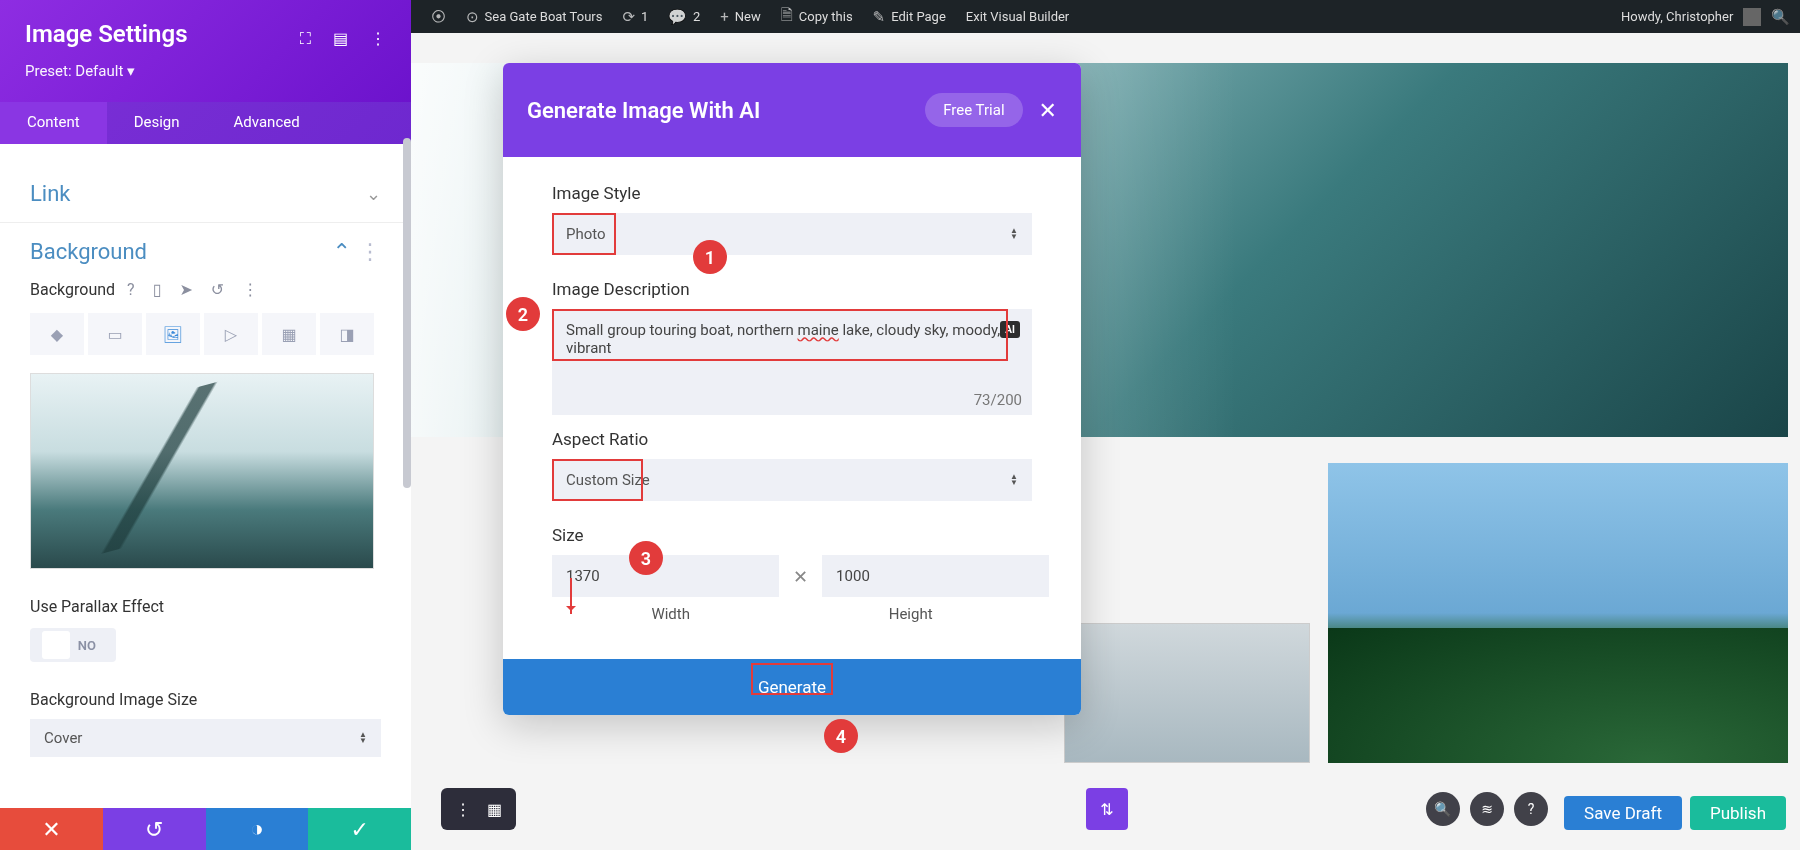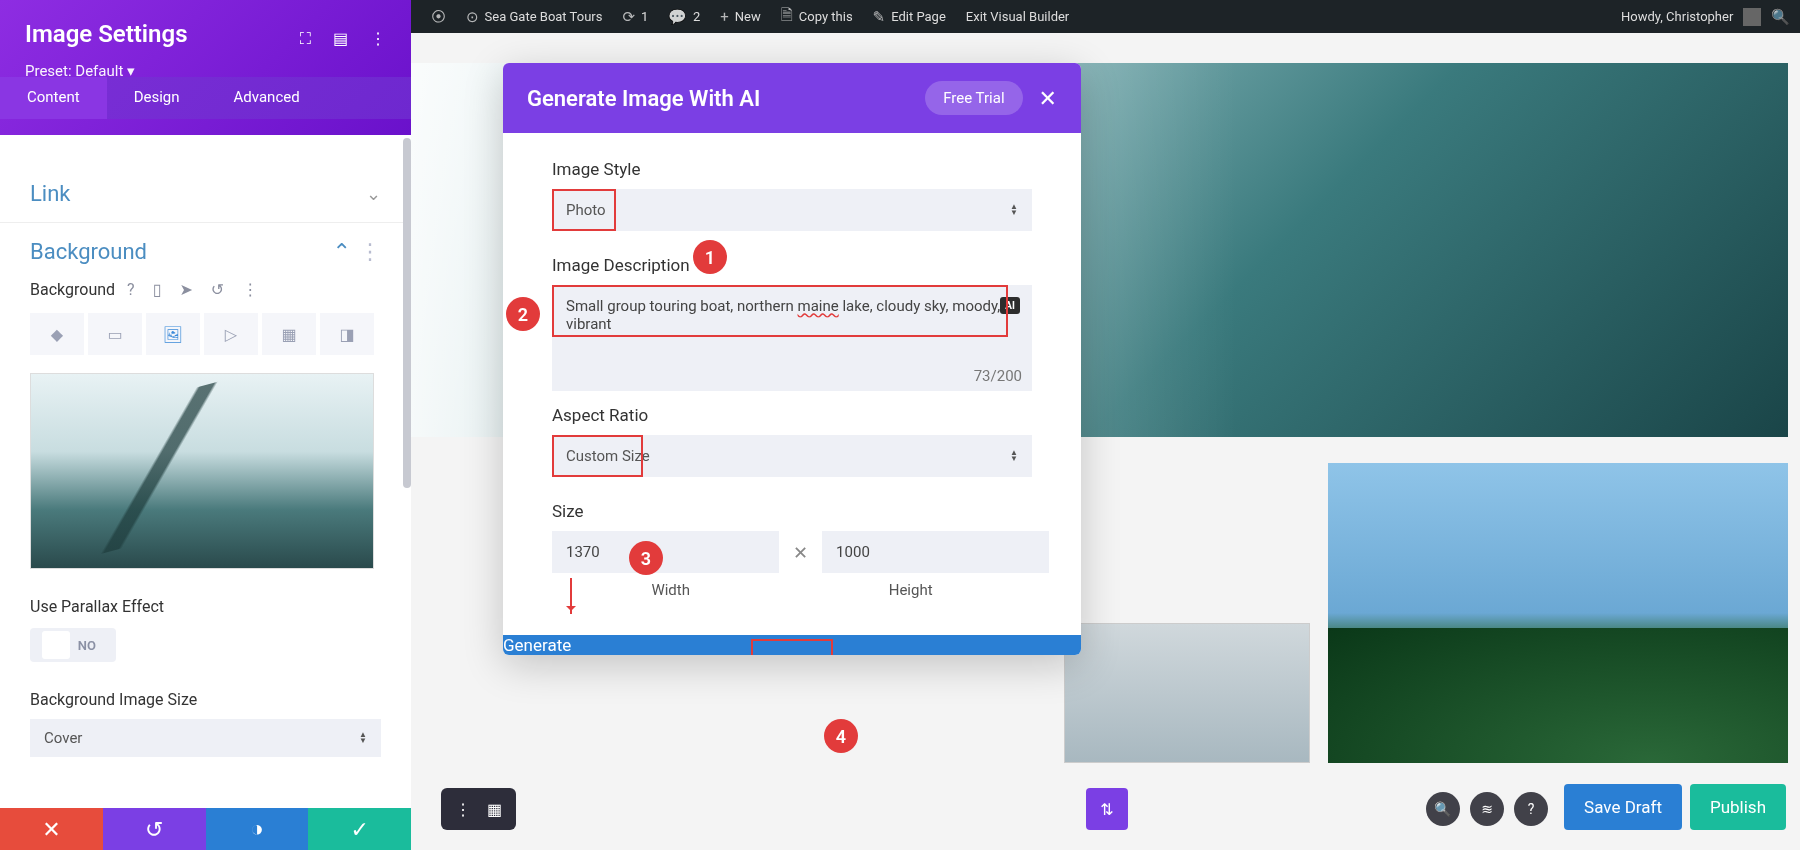--- a/index.html
+++ b/index.html
@@ -9,21 +9,21 @@
 .adminbar .icon{font-size:15px;opacity:.8}
 .adminbar .right{margin-left:auto;display:flex;align-items:center;gap:10px}
 .adminbar .avatar{width:18px;height:18px;background:#666}
 .sidebar{position:absolute;left:0;top:0;width:411px;height:100%;background:#fff;display:flex;flex-direction:column}
 .sb-head{background:linear-gradient(135deg,#8e2de2,#6a11cb);color:#fff;padding:20px 25px 55px}
 .sb-title-row{display:flex;align-items:flex-end;justify-content:space-between}
 .sb-title{font-size:24px;font-weight:600}
 .sb-title-icons{display:flex;gap:22px}
 .sb-title-icons span{cursor:pointer;font-size:16px}
 .preset{font-size:15px;margin-top:14px;opacity:.95}
-.tabs{position:absolute;top:77px;left:0;right:0;display:flex;height:42px;background:linear-gradient(135deg,#7B2FD6 0%, #6E28CF 100%)}
+.tabs{position:absolute;top:102px;left:0;right:0;display:flex;height:42px;background:linear-gradient(135deg,#7B2FD6 0%, #6E28CF 100%)}
 .tab{padding:11px 27px;color:#fff;font-size:15px;cursor:pointer}
 .tab.active{background:#8a36e3}
 .sb-body{flex:1;overflow-y:auto;padding:20px 0 0;margin-top:10px}
 .section{padding:0 30px}
 .section-row{display:flex;align-items:center;justify-content:space-between;padding:16px 0;color:#4b8dc1;font-size:22px;cursor:pointer}
 .section-row .controls{color:#b8bcd0;display:flex;gap:8px;align-items:center}
 .chev{color:#999;font-size:18px}
 .bg-label-row{display:flex;align-items:center;gap:12px;color:#333;font-size:16px;margin-bottom:14px}
 .bg-icons{display:flex;gap:18px;color:#8b8f9f}
 .bg-tabs{display:flex;gap:4px;margin-bottom:18px}
@@ -38,57 +38,57 @@
 .bgsize-label{font-size:16px;color:#333;margin-bottom:10px}
 .select{background:#eef0f6;padding:10px 14px;display:flex;justify-content:space-between;align-items:center;color:#555;font-size:15px;cursor:pointer;margin-bottom:30px}
 .sb-scroll{position:absolute;right:0;top:138px;width:8px;height:350px;background:#c7c9d1;border-radius:4px}
 .sb-footer{position:absolute;bottom:0;left:0;width:411px;height:42px;display:flex}
 .sb-footer div{flex:1;display:flex;align-items:center;justify-content:center;color:#fff;font-size:22px;cursor:pointer}
 .fbtn-red{background:#e74c3c}.fbtn-purple{background:#7b3fe4}.fbtn-blue{background:#2a7fd4}.fbtn-teal{background:#1abc9c}
 .canvas{position:absolute;left:411px;top:33px;right:0;bottom:0;background:#f4f4f4}
 .hero{position:absolute;left:0;top:30px;right:12px;height:374px;background:linear-gradient(135deg,#cde4e6 0%,#8fbcc0 30%,#3a7a7d 60%,#1a4548 100%)}
 .hero::after{content:"";position:absolute;inset:0;background:linear-gradient(90deg,rgba(255,255,255,.9) 0%,rgba(255,255,255,.3) 35%,transparent 60%)}
 .modal{position:absolute;left:92px;top:30px;width:578px;background:#fff;border-radius:6px;box-shadow:0 10px 40px rgba(0,0,0,.2);overflow:hidden}
-.modal-head{background:#7b3fe4;color:#fff;padding:18px 24px;display:flex;align-items:center;justify-content:space-between}
+.modal-head{background:#7b3fe4;color:#fff;padding:30px 24px;display:flex;align-items:center;justify-content:space-between}
 .modal-title{font-size:22px;font-weight:600}
 .modal-head-right{display:flex;align-items:center;gap:16px}
 .trial{background:rgba(255,255,255,.2);padding:8px 18px;border-radius:22px;font-size:15px}
 .close{font-size:22px;cursor:pointer}
 .modal-body{padding:26px 49px}
 .mlabel{font-size:17px;color:#333;margin-bottom:10px}
 .mselect{background:#eef0f6;padding:12px 14px;display:flex;justify-content:space-between;align-items:center;color:#555;font-size:15px;cursor:pointer;margin-bottom:24px;position:relative}
 .mselect .caretbox{display:flex;flex-direction:column;font-size:8px;color:#555;line-height:6px}
 .hl1{position:absolute;left:0;top:0;width:64px;height:100%;border:2px solid #e23b3b;pointer-events:none}
 .hl2{position:absolute;left:0;top:0;width:91px;height:100%;border:2px solid #e23b3b;pointer-events:none}
 .desc-wrap{position:relative}
 .desc{background:#eef0f6;width:100%;min-height:106px;padding:12px 14px;border:none;resize:none;font-size:15px;color:#444;font-family:inherit}
 .desc-hl{position:absolute;left:0;top:0;width:456px;height:52px;border:2px solid #e23b3b;pointer-events:none}
 .ai-badge{position:absolute;right:12px;top:12px;background:#2d2d2d;color:#fff;font-size:10px;padding:3px 5px;border-radius:3px;font-weight:700}
 .count{text-align:right;color:#777;font-size:15px;margin-top:-24px;margin-right:10px;margin-bottom:20px;position:relative}
 .upload{background:#3a4a5a;color:#fff;text-align:center;padding:14px;font-size:16px;cursor:pointer;margin-bottom:26px}
 .size-row{display:flex;align-items:center;gap:14px;margin-bottom:8px}
 .size-input{flex:1;background:#eef0f6;padding:12px 14px;border:none;font-size:15px;color:#444}
 .times{color:#888;font-size:18px}
 .size-labels{display:flex;justify-content:space-around;color:#555;font-size:15px;margin-bottom:10px}
-.generate-bar{background:#2a7fd4;color:#fff;padding:0;text-align:left;font-size:17px;cursor:pointer;position:relative}
+.generate-bar{background:#2a7fd4;color:#fff;padding:18px;text-align:center;font-size:17px;cursor:pointer;position:relative}
 .generate-bar .txt{display:inline-block}
 .gen-hl{position:absolute;left:50%;top:4px;transform:translateX(-50%);width:82px;height:32px;border:2px solid #e23b3b;pointer-events:none}
 .step{position:absolute;width:34px;height:34px;background:#e23b3b;color:#fff;border-radius:50%;display:flex;align-items:center;justify-content:center;font-size:18px;font-weight:600;z-index:50}
 .arrow{position:absolute;width:2px;height:36px;background:#e23b3b;z-index:49}
 .arrow::after{content:"";position:absolute;bottom:-2px;left:-4px;border:5px solid transparent;border-top-color:#e23b3b}
 .img2{position:absolute;right:12px;top:430px;width:460px;height:300px;background:linear-gradient(180deg,#8fc4e8 0%,#6ba8d4 50%,#2a6838 60%,#1a4a28 100%)}
 .img2::before{content:"";position:absolute;bottom:0;left:0;right:0;height:45%;background:radial-gradient(ellipse at 70% 100%,#2a6838 0%,#0a3818 100%)}
 .img3{position:absolute;right:490px;top:590px;width:246px;height:140px;background:linear-gradient(180deg,#d0d8dc 0%,#a8b8c0 100%);border:1px solid #ccc}
 .bottom-toolbar{position:absolute;left:30px;bottom:20px;height:42px;background:#2d2d3a;border-radius:6px;display:flex;align-items:center;padding:0 14px;gap:16px}
 .bottom-toolbar span{color:#fff;cursor:pointer}
 .right-toolbar{position:absolute;right:252px;bottom:20px;height:42px;display:flex;align-items:center;gap:10px}
 .right-toolbar .circ{width:34px;height:34px;background:#414149;border-radius:50%;display:flex;align-items:center;justify-content:center;color:#fff;cursor:pointer;font-size:14px}
 .swap-btn{position:absolute;right:60px;bottom:20px;width:42px;height:42px;background:#7b3fe4;display:flex;align-items:center;justify-content:center;color:#fff;cursor:pointer;border-radius:4px;left:675px;right:auto}
 .actions{position:absolute;right:14px;bottom:20px;display:flex;gap:8px}
-.actions button{border:none;padding:13px 20px;color:#fff;font-size:17px;cursor:pointer;border-radius:4px}
+.actions button{border:none;padding:7px 20px;color:#fff;font-size:17px;cursor:pointer;border-radius:4px}
 .save{background:#2a7fd4}.publish{background:#1abc9c}
 .underline-err{text-decoration:underline wavy #e23b3b}
 </style>
 </head>
 <body>
 
 <div class="adminbar">
   <div class="item">
       <span class="icon">⦿</span>
     </div>

